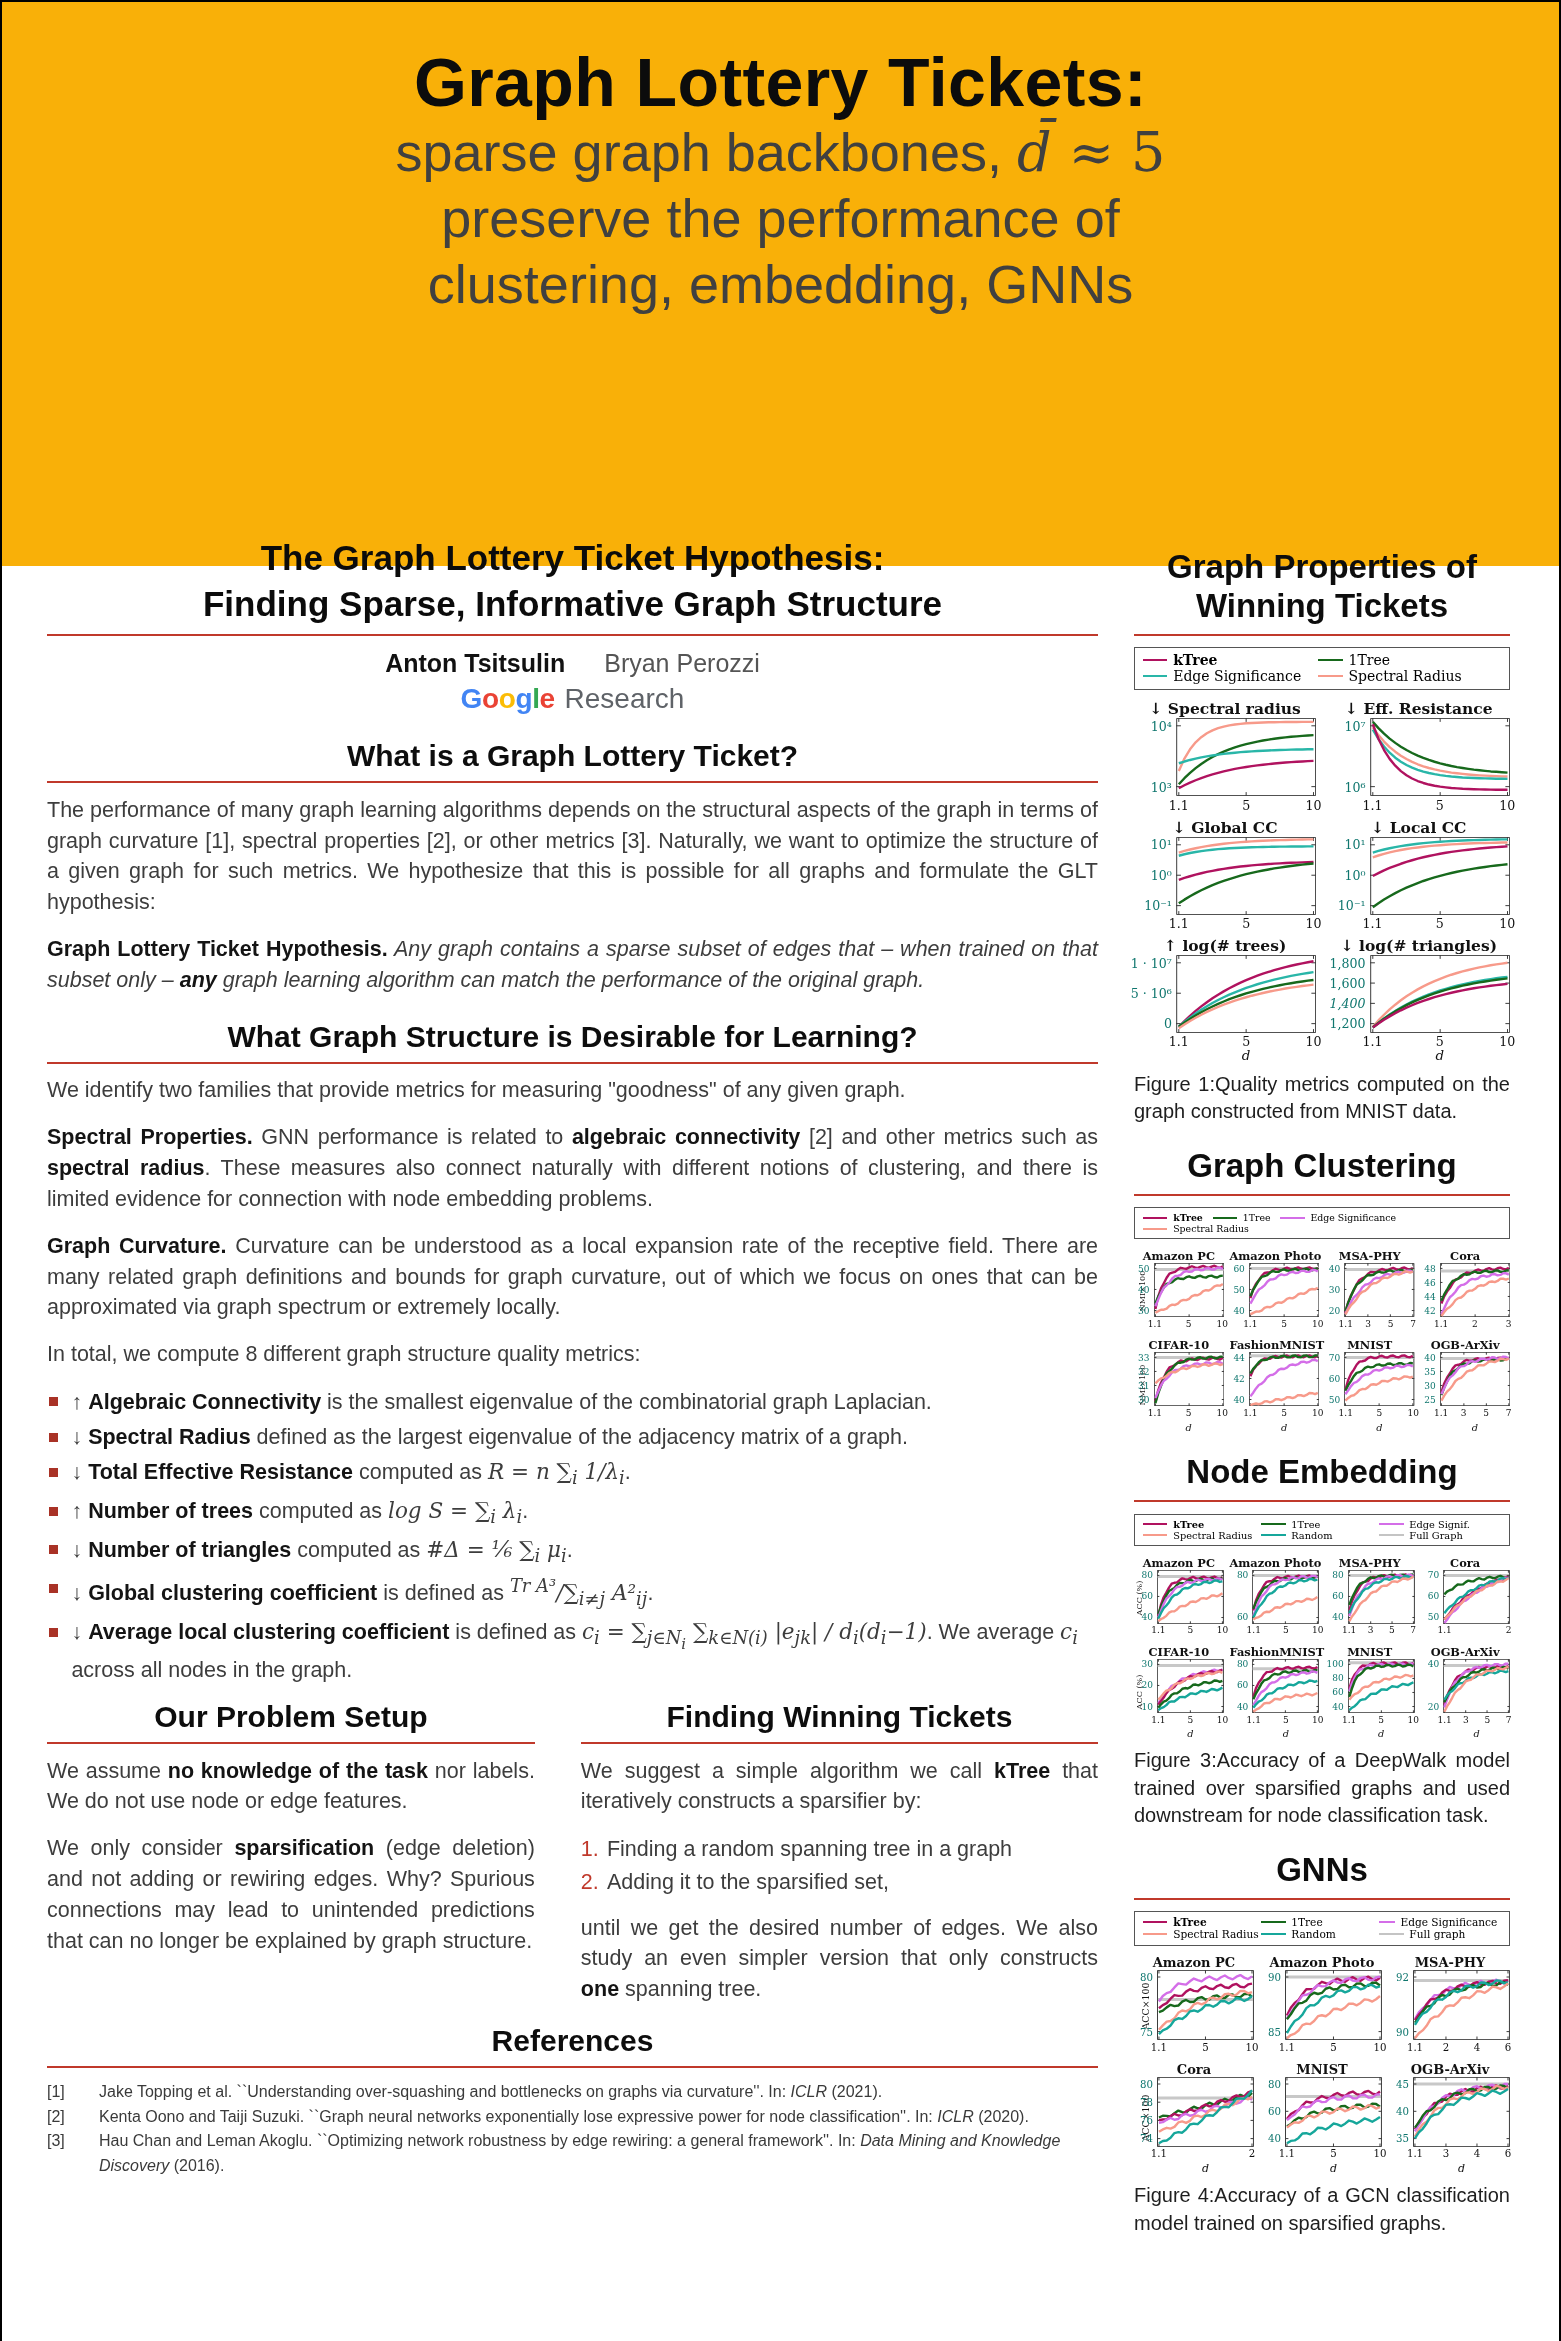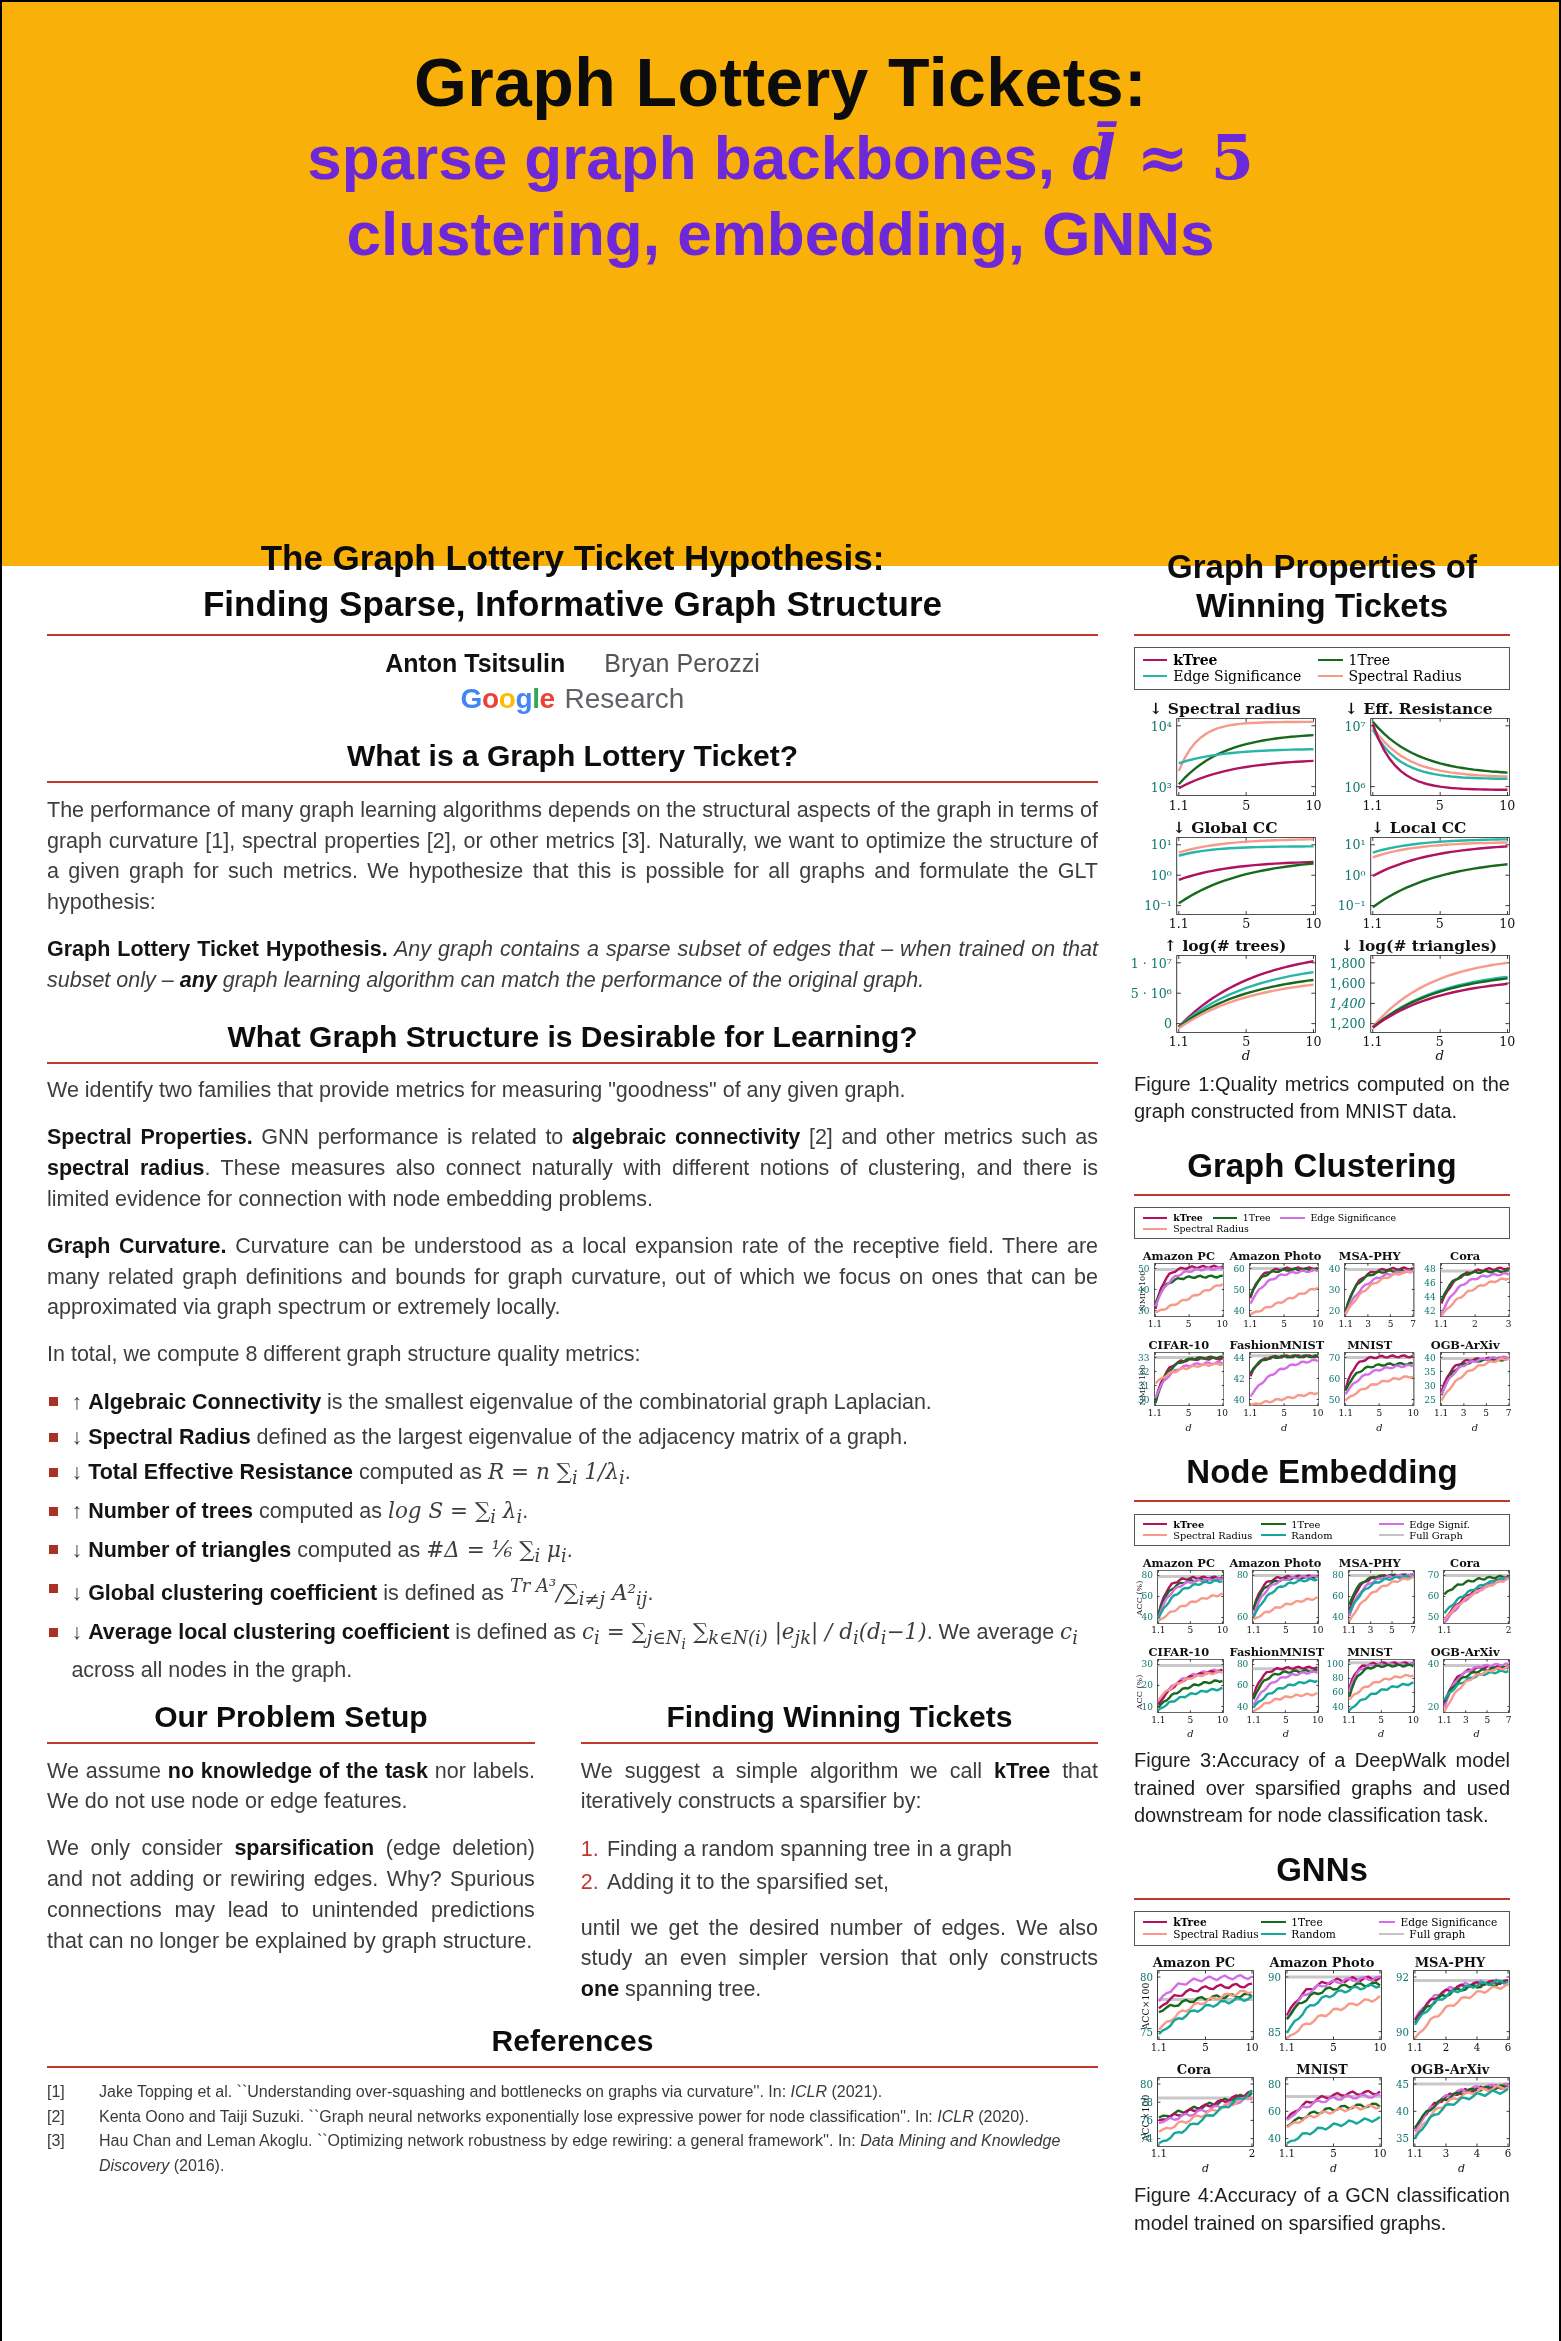--- a/index.html
+++ b/index.html
@@ -1,21 +1,21 @@
 <!DOCTYPE html>
 <html style="font-size:13px"><head>
 <meta charset="utf-8">
 <style>
   html,body{margin:0;padding:0;background:#ffffff;}
   body{width:1561px;height:2342px;position:relative;font-family:"Liberation Sans",sans-serif;
        border-left:2.4px solid #000;border-right:2.4px solid #000;border-top:2.4px solid #000;box-sizing:border-box;overflow:hidden;}
   
   .poster-header{height:564px;box-sizing:border-box;padding-top:42px;text-align:center;}
   .poster-header .l1{font-size:68px;font-weight:800;color:#0c0c0c;letter-spacing:0.4px;line-height:1.12;}
-  .poster-header .ln{font-size:62px;font-weight:700;color:#6d28d9;line-height:1.22;}
+  .poster-header .ln{font-size:54px;font-weight:400;color:#404040;line-height:1.22;}
   .tmath{font-family:"DejaVu Serif",serif;}
   .tmath i{font-style:italic;}
   
   .col-left{position:absolute;left:45px;top:533px;width:1051px;}
   .col-right{position:absolute;left:1132px;top:546px;width:376px;}
   .rule{border:none;border-top:2.4px solid #c0392b;margin:8.1px 0 11.4px;}
   .rule.thin{border-top-width:2px;}
   
   .headline{font-size:35px;font-weight:800;text-align:center;color:#0b0b0b;line-height:1.3;margin:0;}
   .authors{display:flex;justify-content:center;gap:39px;font-size:25px;margin:13px 0 4.9px;}
@@ -60,20 +60,21 @@
         font-family:"DejaVu Serif",serif;color:#111;white-space:nowrap;}
   .ytick{position:absolute;right:4.1px;transform:translateY(-50%);white-space:nowrap;}
   .xtick{position:absolute;top:1.6px;transform:translateX(-50%);white-space:nowrap;}
 </style>
 </head>
 <body>
 
 <header class="poster-header" id="hdr" style="background: rgb(249, 176, 8);">
   <div class="l1">Graph Lottery Tickets:</div>
   <div class="ln">sparse graph backbones, <span class="tmath"><i>d̄</i> ≈ 5</span></div>
+  <div class="ln">preserve the performance of</div>
   <div class="ln">clustering, embedding, GNNs</div>
 </header>
 
 <div class="col-left">
   <h1 class="headline">
     <span>The Graph Lottery Ticket Hypothesis:</span><br>
     <span>Finding Sparse, Informative Graph Structure</span>
   </h1>
   <hr class="rule">
   <div class="authors">

